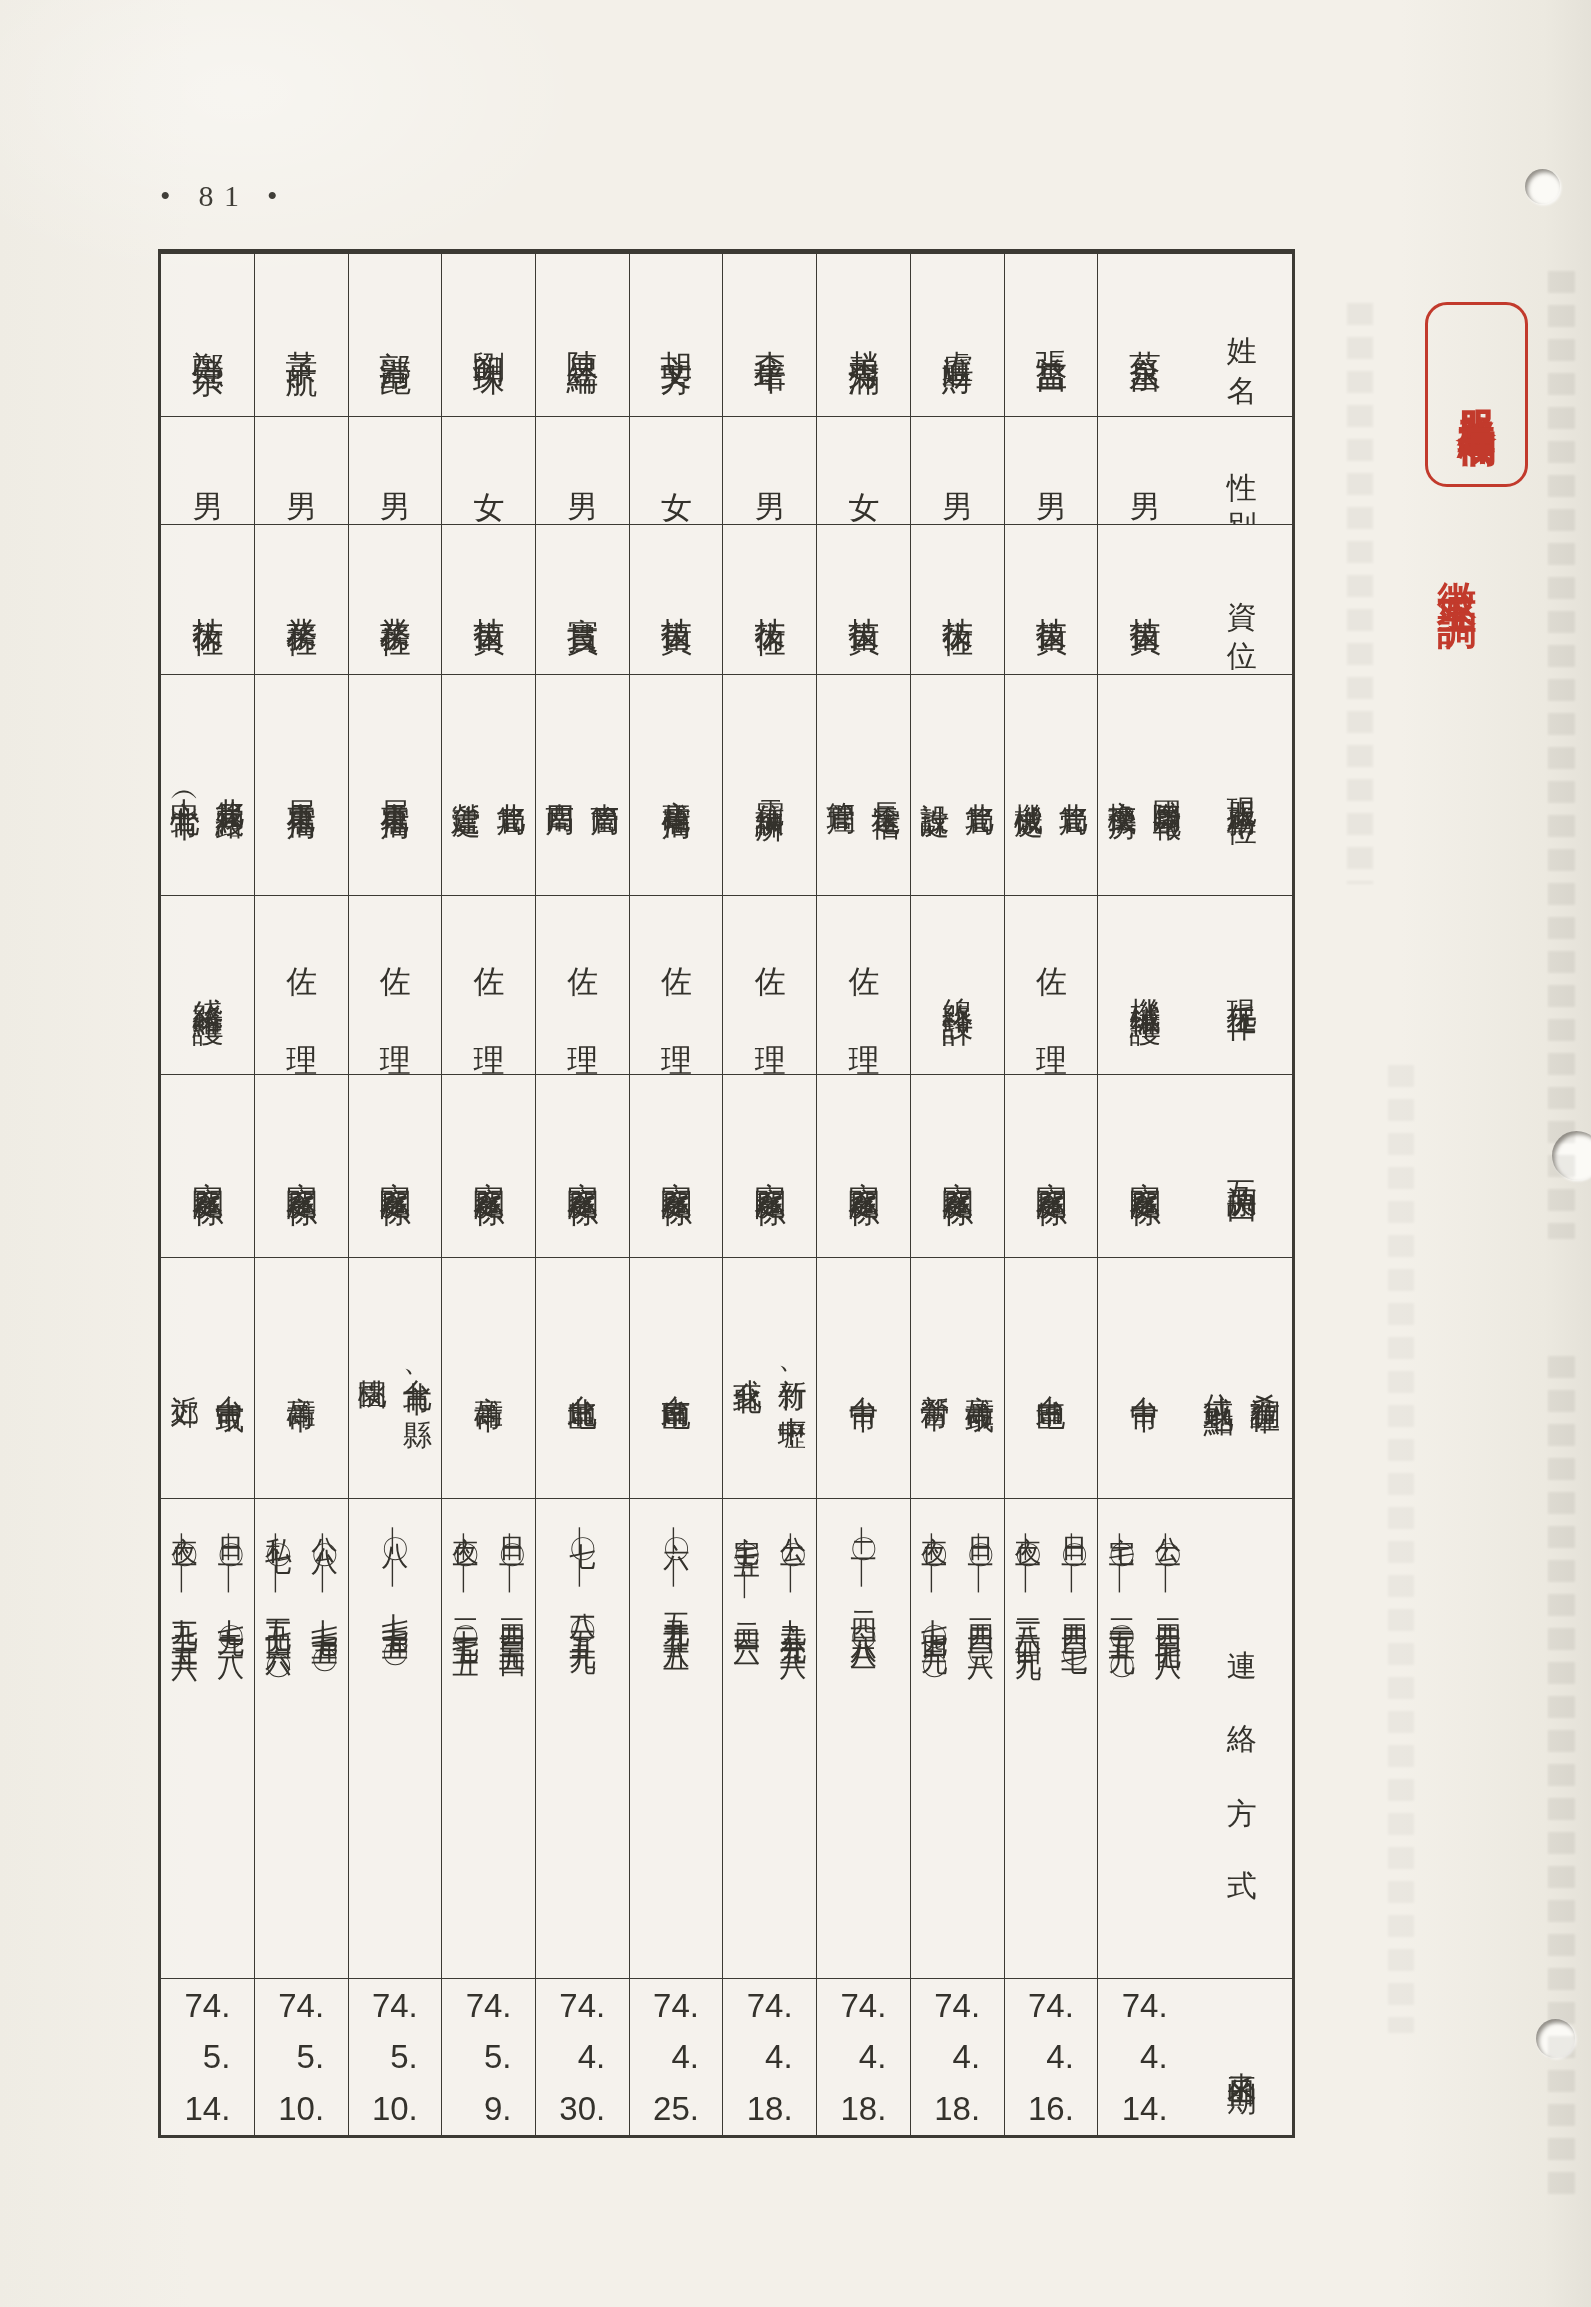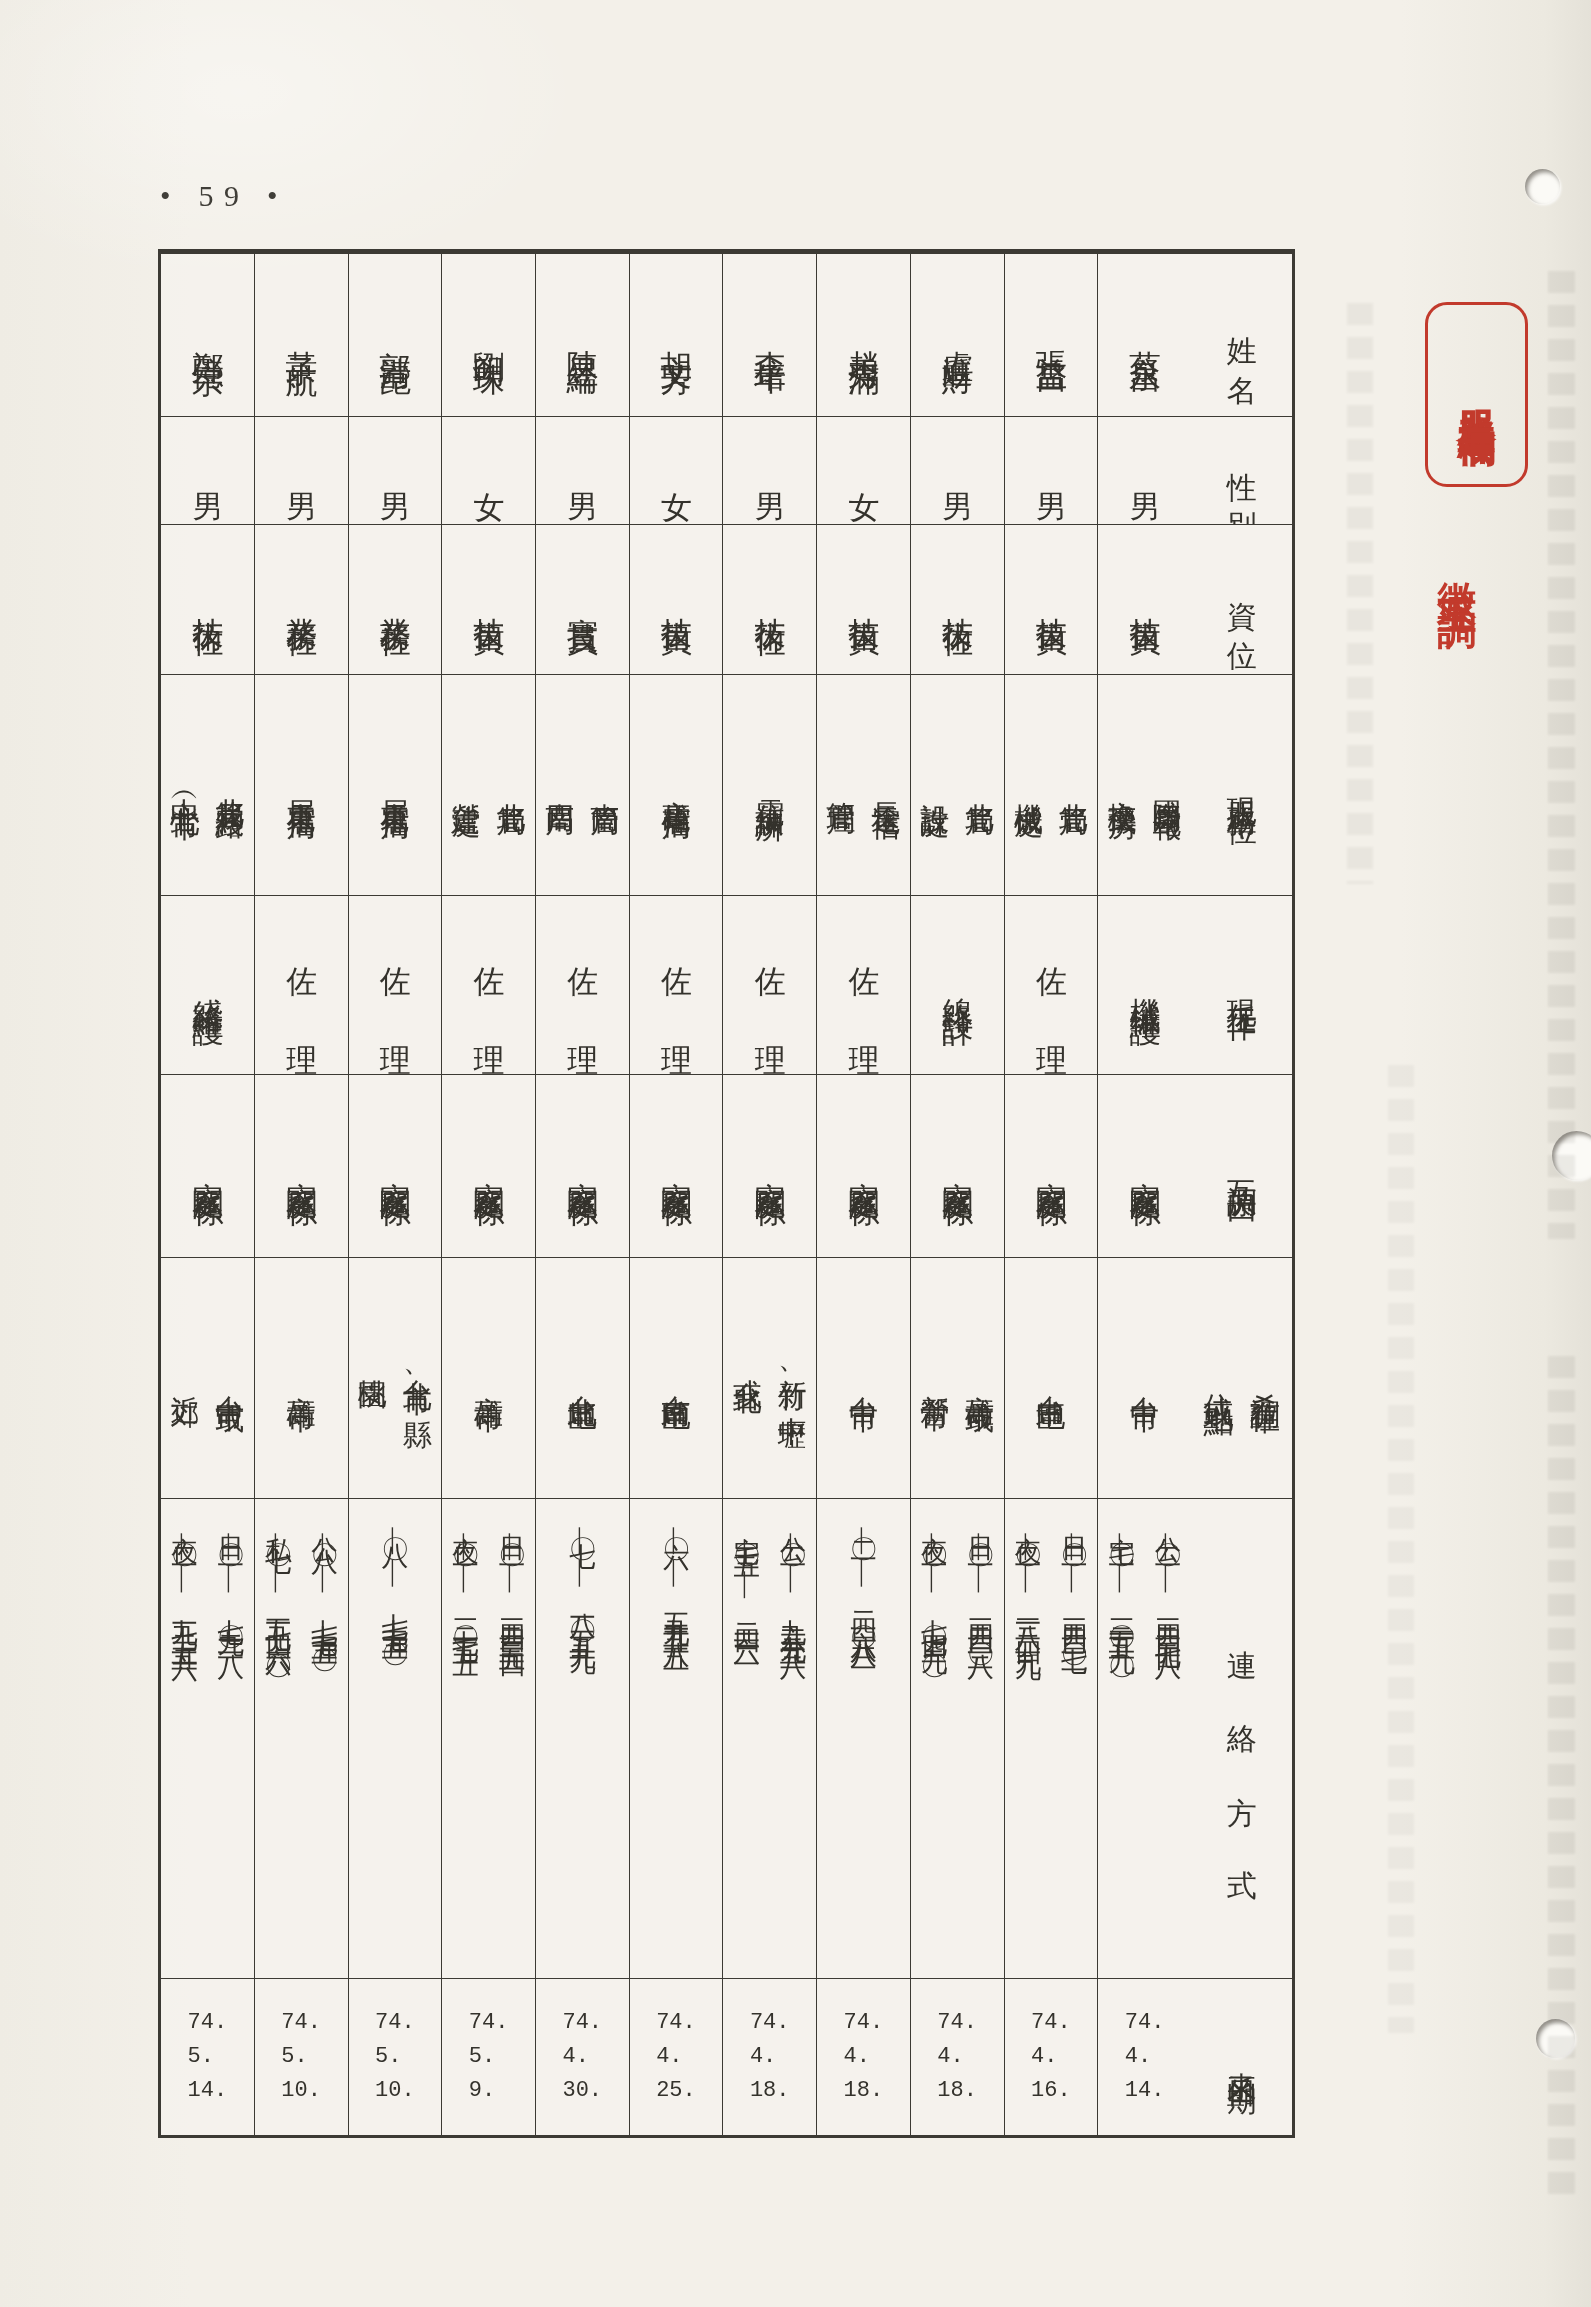--- a/index.html
+++ b/index.html
@@ -26,22 +26,22 @@
   .r4{ height:179px; } .r5{ height:183px; } .r6{ height:241px; } .r7{ height:480px; }
   .r8{ flex:1 1 auto; }
   .v{ writing-mode:vertical-rl; text-orientation:mixed; white-space:pre-line;
       font-size:31px; line-height:1.55; letter-spacing:4.5px; }
   .hdr .v{ font-size:30px; }
   .name .v{ font-size:32px; letter-spacing:6.5px; }
   .unit .v, .dest .v{ font-size:29px; letter-spacing:3.2px; }
   .work .v{ letter-spacing:5.8px; }
   .contact{ align-items:flex-start; padding-top:17px; }
   .contact .v{ font-size:26.5px; line-height:1.75; letter-spacing:5.8px; }
-  .date-text{ font-family:Liberation Mono, monospace; font-size:22px;
-              line-height:1.55; white-space:pre-line; text-align:left; }
+  .date-text{ font-family:Liberation Sans, sans-serif; font-size:33px;
+              line-height:1.55; white-space:pre-line; text-align:right; }
   
   .seal{ position:absolute; left:1425px; top:302px; width:103px; height:185px;
          border:3.9px solid var(--accent); border-radius:22px;
          display:flex; align-items:center; justify-content:center; }
   .seal .v{ font-size:36px; line-height:1; letter-spacing:5.8px; font-weight:bold;
             color:transparent; -webkit-text-stroke:1.6px var(--accent); }
   .redline{ position:absolute; left:1430px; top:550px; writing-mode:vertical-rl;
             font-size:39px; letter-spacing:9px; color:var(--accent); font-weight:bold; white-space:pre; }
   
   .hole{ position:absolute; border-radius:50%; background:#fbfaf6;
@@ -54,21 +54,21 @@
   .g1{ left:1548px; top:271px;  width:27px; height:968px; }
   .g2{ left:1548px; top:1356px; width:27px; height:839px; }
   .g3{ left:1347px; top:303px;  width:26px; height:581px;  opacity:.07; }
   .g4{ left:1388px; top:1065px; width:26px; height:968px; opacity:.06; }
 </style>
 </head>
 <body>
 
 <div id="page">
 
-  <div class="page-num">• 59 •</div>
+  <div class="page-num">• 81 •</div>
 
   <div class="ttable">
     <div class="col hdr">
       <div class="cell r0">
           <div class="v">姓　名</div>
         </div>
       <div class="cell r1">
           <div class="v">性　別</div>
         </div>
       <div class="cell r2">

